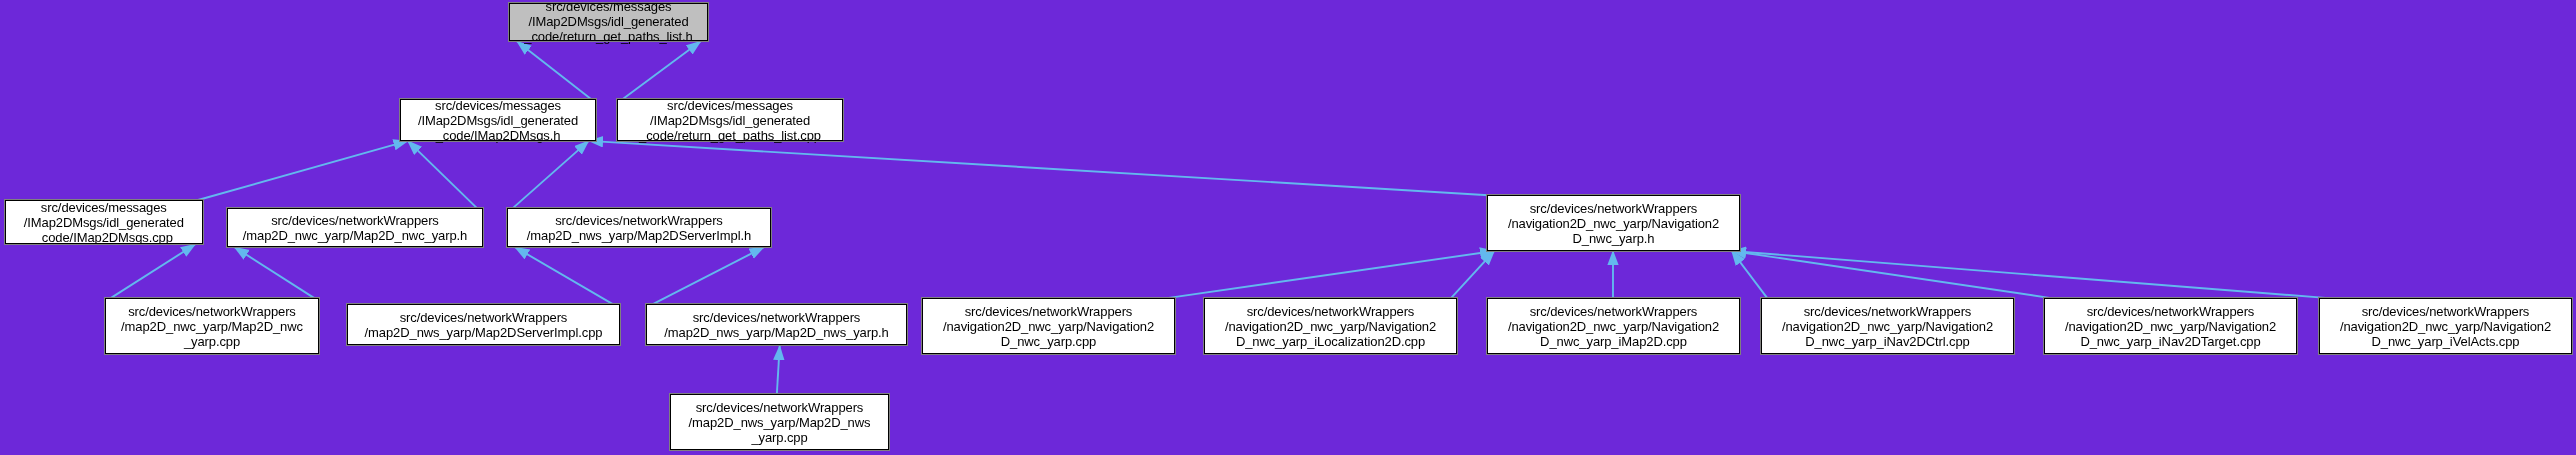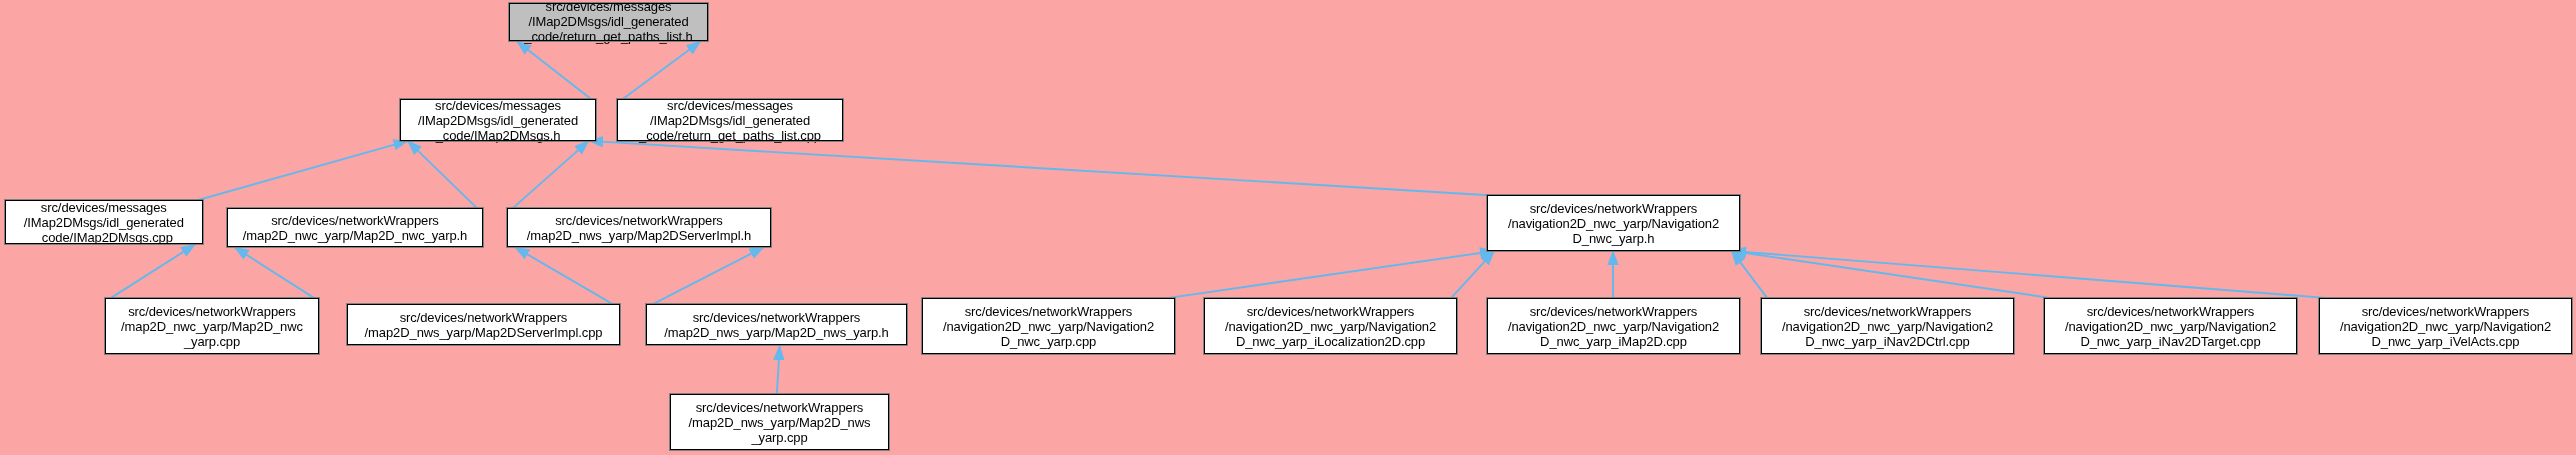--- a/index.html
+++ b/index.html
@@ -1,20 +1,20 @@
 <!DOCTYPE html>
 <html><head>
 <meta charset="utf-8">
 <style>
   html,body{margin:0;padding:0;background:#000;}
   #graph{
     position:relative;
     width:2576px;
     height:456px;
-    background:#fca5a5;
+    background:#6d28d9;
     font-family:"Liberation Sans","DejaVu Sans",sans-serif;
     overflow:hidden;
   }
   #edges{position:absolute;left:0;top:0;width:2576px;height:456px;}
   .node{
     position:absolute;
     box-sizing:border-box;
     background:#ffffff;
     border:1px solid #000000;
     outline:1px solid #808080;

